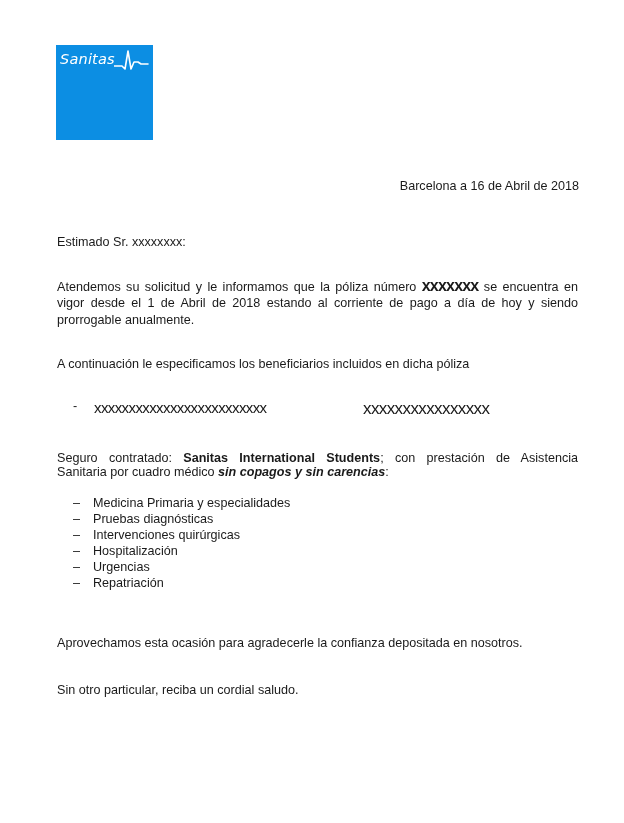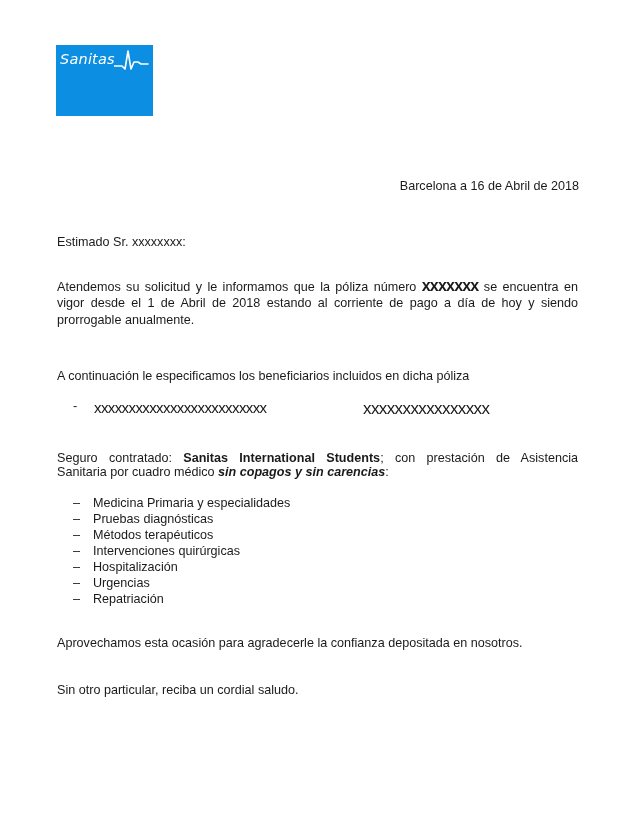--- a/index.html
+++ b/index.html
@@ -14,21 +14,21 @@
       overflow: hidden;
       font-family: "Liberation Sans", sans-serif;
       color: #1a1a1a;
       font-size: 12.6px;
     }
     .logo {
       position: absolute;
       left: 56px;
       top: 45px;
       width: 97px;
-      height: 71px;
+      height: 95px;
       background: #0c8ee3;
       text-align: center;
     }
     .logo-text {
       position: absolute;
       left: 4px;
       top: 6px;
       color: #ffffff;
       font-family: "DejaVu Sans", sans-serif;
       font-style: italic;
@@ -44,21 +44,21 @@
     .date { right: 45px; top: 179px; }
     .greeting { left: 57px; top: 235px; }
     .para {
       position: absolute;
       left: 57px;
       width: 521px;
       text-align: justify;
       line-height: 16.3px;
     }
     .p1 { top: 278px; }
-    .p-intro { left: 57px; top: 369px; }
+    .p-intro { left: 57px; top: 357px; }
     .benef-dash { left: 73px; top: 399px; }
     .benef-name { left: 94px; top: 399px; font-size: 15px; letter-spacing: -0.6px; }
     .benef-id { left: 363px; top: 399px; font-size: 17px; letter-spacing: -0.6px; }
     .p2 { top: 451px; line-height: 14px; }
     .p2 .line1 { display: block; text-align: justify; text-align-last: justify; }
     .list {
       position: absolute;
       left: 73px;
       top: 495px;
       margin: 0;
@@ -107,21 +107,20 @@
 </div>
 
 <div class="para p2">
   <span class="line1"><span>Seguro contratado: </span><b>Sanitas International Students</b><span>; con prestación de Asistencia</span></span>
   <span><span>Sanitaria por cuadro médico </span><span class="bi">sin copagos y sin carencias</span><span>:</span></span>
 </div>
 
 <ul class="list">
   <li><span class="dash">–</span><span>Medicina Primaria y especialidades</span></li>
   <li><span class="dash">–</span><span>Pruebas diagnósticas</span></li>
-  <li><span class="dash">–</span><span>Métodos terapéuticos</span></li>
   <li><span class="dash">–</span><span>Intervenciones quirúrgicas</span></li>
   <li><span class="dash">–</span><span>Hospitalización</span></li>
   <li><span class="dash">–</span><span>Urgencias</span></li>
   <li><span class="dash">–</span><span>Repatriación</span></li>
 </ul>
 
 <div class="abs closing1">Aprovechamos esta ocasión para agradecerle la confianza depositada en nosotros.</div>
 <div class="abs closing2">Sin otro particular, reciba un cordial saludo.</div>
 
 </body></html>

